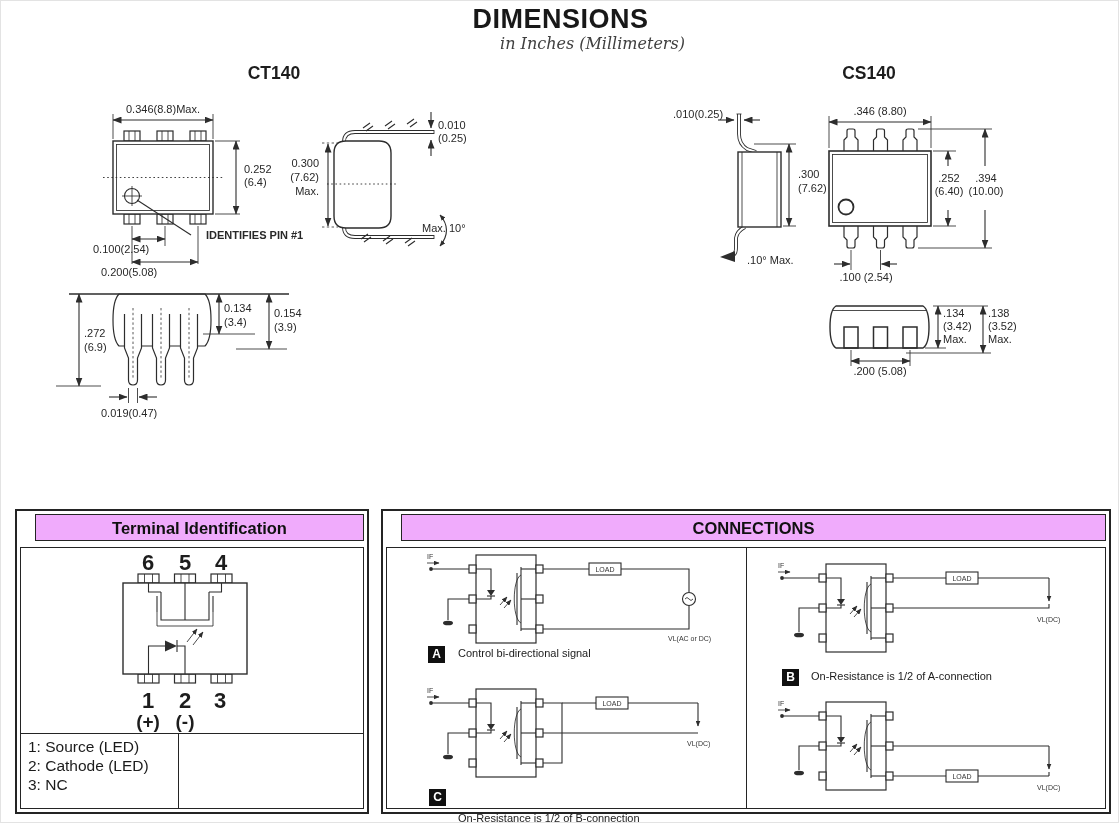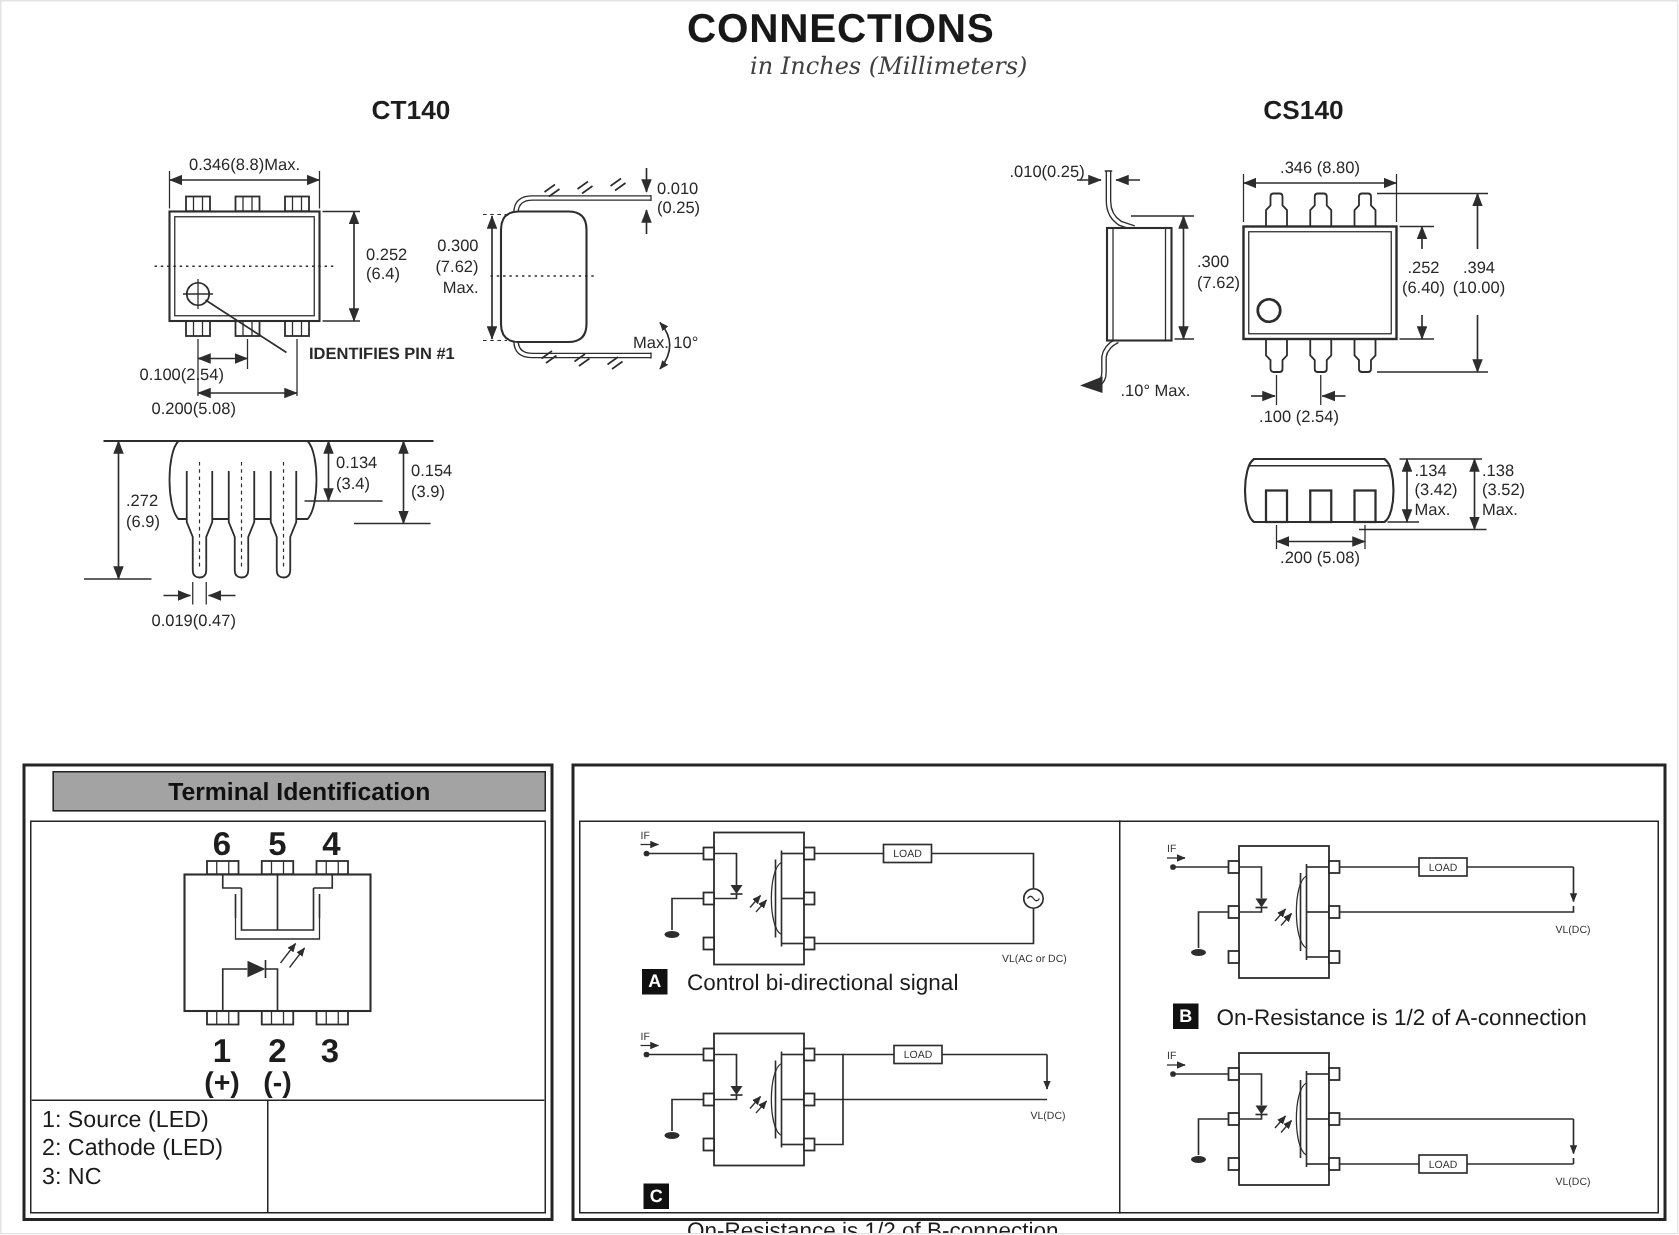--- a/index.html
+++ b/index.html
@@ -4,33 +4,33 @@
 <style>
   html,body{margin:0;padding:0;background:#fff;}
   #page{position:relative;width:1119px;height:823px;background:#fff;border:1px solid #e3e3e3;box-sizing:border-box;
         font-family:"Liberation Sans",sans-serif;color:#222;overflow:hidden;}
   .abs{position:absolute;}
   #title{top:3px;left:0;width:1119px;text-align:center;font-size:27px;font-weight:bold;color:#181818;letter-spacing:.5px;}
   #subtitle{top:33px;left:0;width:1119px;text-align:center;font-family:"DejaVu Serif",serif;font-style:italic;font-size:16px;color:#404040;padding-left:32px;}
   .pkg-label{top:62px;width:120px;text-align:center;font-size:17.5px;font-weight:bold;color:#1d1d1d;}
   
   .panel{border:2px solid #242424;background:#fff;box-sizing:border-box;}
-  .panel-header{position:absolute;left:18px;right:3px;top:3px;height:27px;border:1.5px solid #242424;background:#a3a3a3;
+  .panel-header{position:absolute;left:18px;right:3px;top:3px;height:27px;border:1.5px solid #242424;background:#f0abfc;
     text-align:center;font-weight:bold;font-size:16.5px;line-height:26px;color:#111;box-sizing:border-box;}
   .panel-body{position:absolute;left:3px;right:3px;top:36px;bottom:3px;border:1.5px solid #242424;box-sizing:border-box;}
   
   #term-table{position:absolute;left:0;right:0;bottom:0;height:74px;border-top:1.5px solid #242424;display:flex;}
   #term-table .cell{padding:3px 7px;font-size:15.5px;line-height:19px;color:#1b1b1b;box-sizing:border-box;}
   #term-table .cell.left{width:158px;border-right:1.5px solid #242424;}
   #term-table .cell.right{flex:1;}
   
   #conn-divider{position:absolute;left:363px;top:36px;bottom:3px;width:0;border-left:1.5px solid #242424;}
   
   .cap-box{width:17px;height:17px;background:#101010;color:#fff;text-align:center;font-size:12px;font-weight:bold;line-height:17px;}
-  .cap-text{font-size:15px;color:#1b1b1b;white-space:nowrap;}
+  .cap-text{font-size:11px;color:#1b1b1b;white-space:nowrap;}
   
   svg{position:absolute;overflow:visible;}
   svg .ln{stroke:#2d2d2d;stroke-width:1.1;fill:none;}
   svg .thin{stroke-width:.85;}
   svg .wf{fill:#fff;stroke:#2d2d2d;stroke-width:1.2;}
   svg .fl{fill:#2d2d2d;stroke:none;}
   svg .wo{stroke:#fff;stroke-width:2;fill:none;}
   svg .bk{stroke:#2d2d2d;stroke-width:3.8;fill:none;}
   svg text{font-family:"Liberation Sans",sans-serif;font-size:11px;fill:#282828;}
   svg text.b{font-weight:600;}
@@ -38,21 +38,21 @@
   svg text.pol{font-size:19px;font-weight:bold;fill:#1d1d1d;}
   svg text.t7{font-size:7px;fill:#333;}
   svg .dsh{stroke:#2d2d2d;stroke-width:.9;stroke-dasharray:1.6 2.6;fill:none;}
   svg .dsh2{stroke:#2d2d2d;stroke-width:.8;stroke-dasharray:2.4 2.4;fill:none;}
 </style>
 </head>
 <body>
 
 <div id="page">
 
-  <div class="abs" id="title">CONNECTIONS</div>
+  <div class="abs" id="title">DIMENSIONS</div>
   <div class="abs" id="subtitle">in Inches (Millimeters)</div>
 
   <div class="abs pkg-label" style="left:213px;">CT140</div>
   <div class="abs pkg-label" style="left:808px;">CS140</div>
 
   <svg style="left:40px;top:95px;" width="470" height="335" viewBox="0 0 470 335">
     <defs>
       <marker id="ar" markerUnits="userSpaceOnUse" markerWidth="9" markerHeight="7" refX="8.5" refY="3.5" orient="auto-start-reverse">
         <path d="M0,0L9,3.5L0,7Z" fill="#2d2d2d"></path>
         </marker>
@@ -300,20 +300,21 @@
       <line class="ln thin" x1="178" y1="99" x2="188" y2="86" marker-end="url(#ar2)"></line>
     </g>
     <text class="big" x="133" y="162" text-anchor="middle">1</text>
     <text class="big" x="170" y="162" text-anchor="middle">2</text>
     <text class="big" x="205" y="162" text-anchor="middle">3</text>
     <text class="pol" x="133" y="182" text-anchor="middle">(+)</text>
     <text class="pol" x="170" y="182" text-anchor="middle">(-)</text>
   </svg>
 
   <div class="abs panel" style="left:380px;top:508px;width:730px;height:305px;">
+    <div class="panel-header">CONNECTIONS</div>
     <div class="panel-body"></div>
     <div id="conn-divider"></div>
   </div>
 
   <svg style="left:380px;top:545px;" width="730" height="268" viewBox="0 0 730 268">
 
     <g>
       <text class="t7" x="46" y="13">IF</text>
       <line class="ln thin" x1="46" y1="17" x2="58" y2="17" marker-end="url(#ar2)"></line>
       <circle class="fl" cx="50" cy="23" r="1.9"></circle>

